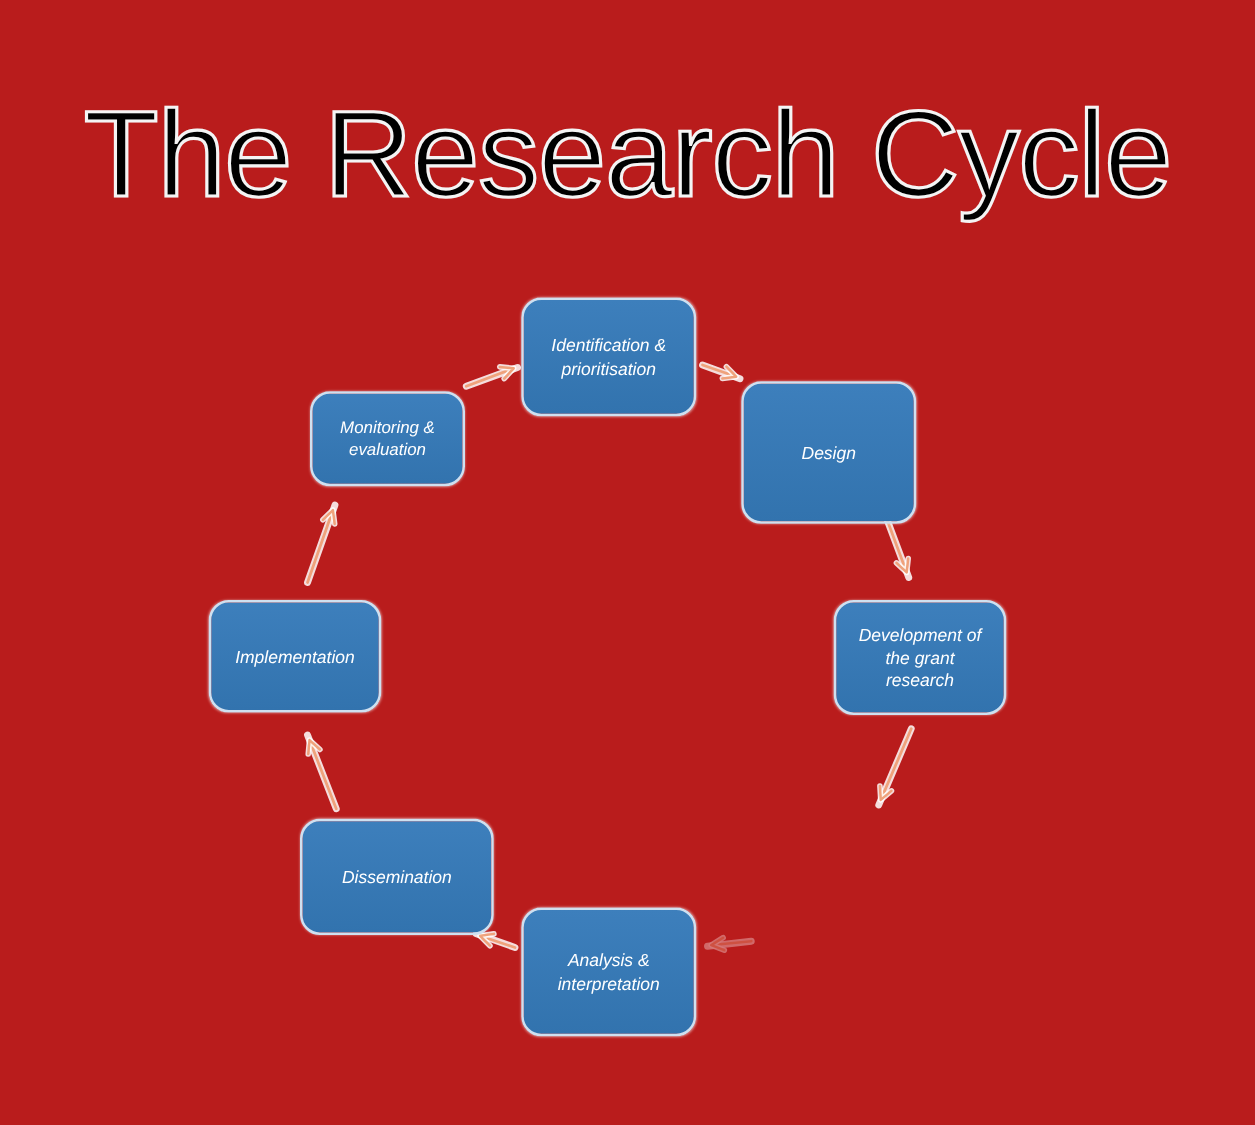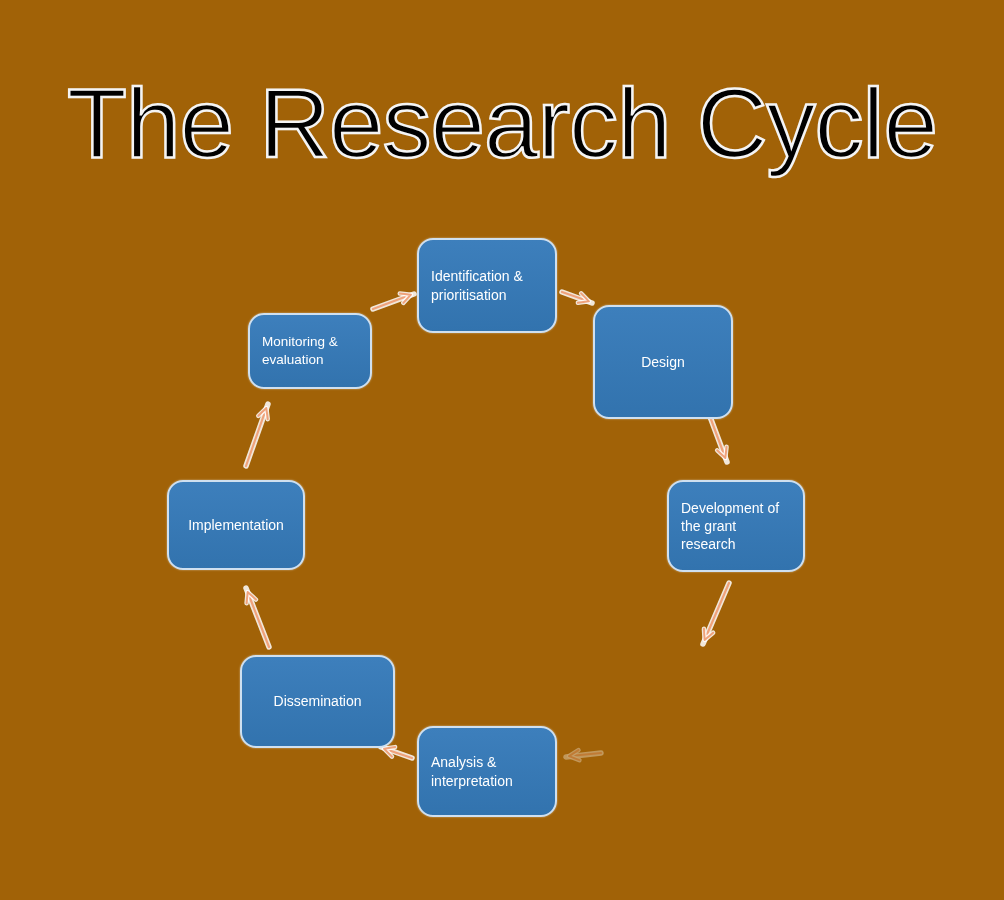--- a/index.html
+++ b/index.html
@@ -1,19 +1,19 @@
 <!DOCTYPE html>
 <html><head>
 <meta charset="utf-8">
 <style>
   html,body{margin:0;padding:0;background:#000;}
   #canvas{
     position:relative;
     width:1004px;height:900px;
-    background:#a16207;
+    background:#b91c1c;
     font-family:"Liberation Sans", sans-serif;
     overflow:hidden;
   }
   
   .title{
     position:absolute;
     top:74px;left:0;width:100%;
     text-align:center;
     font-size:98px;
     line-height:1;
@@ -25,30 +25,31 @@
   }
   
   .step{
     position:absolute;
     box-sizing:border-box;
     background:linear-gradient(180deg,#3d7fbc 0%,#3273ae 100%);
     border:2px solid #cfe0f0;
     border-radius:16px;
     color:#ffffff;
     display:flex;align-items:center;justify-content:center;
-    text-align:left;
+    text-align:center;
     font-size:14px;line-height:1.3;
     padding:8px 12px;
     box-shadow:0 0 2px rgba(255,255,255,0.55);
+    font-style:italic;
   }
   .step-identification{left:417px;top:238px;width:140px;height:95px;}
   .step-design        {left:593px;top:305px;width:140px;height:114px;}
   .step-development   {left:667px;top:480px;width:138px;height:92px;}
   .step-undertaking   {left:593px;top:656px;width:140px;height:94px;}
-  .step-analysis      {left:417px;top:726px;width:140px;height:91px;}
+  .step-analysis      {left:417px;top:726px;width:140px;height:103px;}
   .step-dissemination {left:240px;top:655px;width:155px;height:93px;}
   .step-implementation{left:167px;top:480px;width:138px;height:90px;}
   .step-monitoring    {left:248px;top:313px;width:124px;height:76px;font-size:13.5px;}
   
   #arrows{position:absolute;left:0;top:0;width:1004px;height:900px;pointer-events:none;}
   .arrow-halo{stroke:#ffffff;stroke-width:5.5;stroke-linecap:round;opacity:0.85;fill:none;}
   .arrow-line{stroke:#efa27b;stroke-width:2.2;stroke-linecap:round;fill:none;}
   .faint{opacity:0.4;}
 </style>
 </head>

